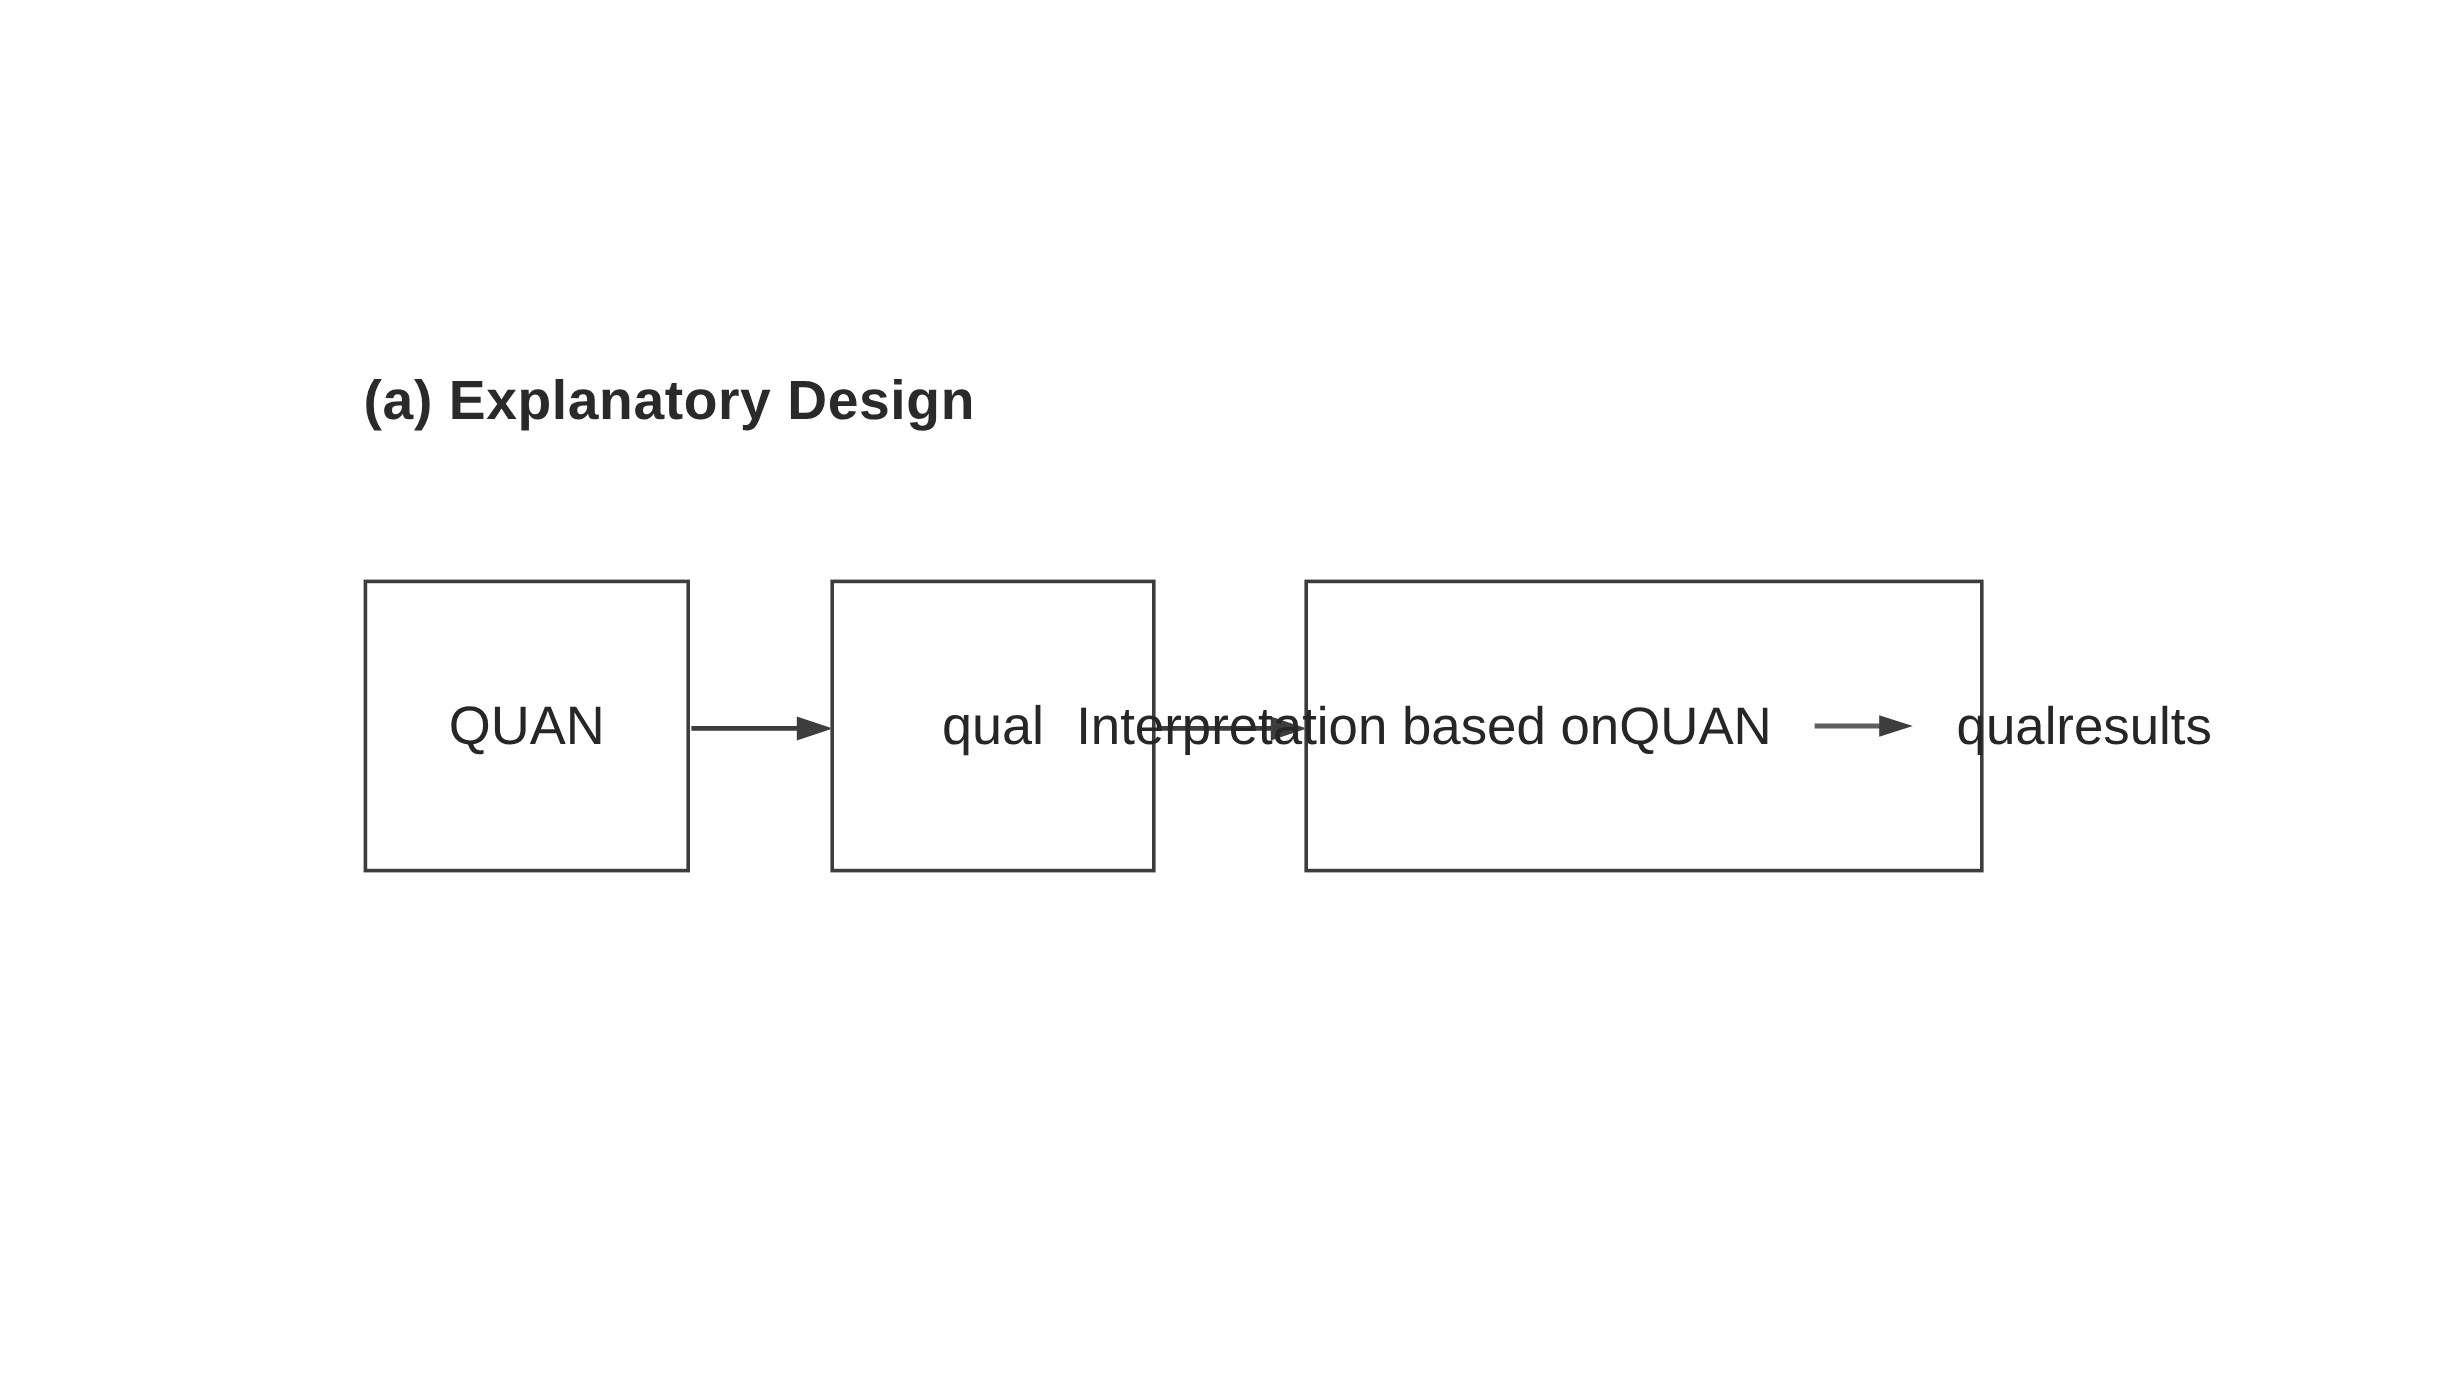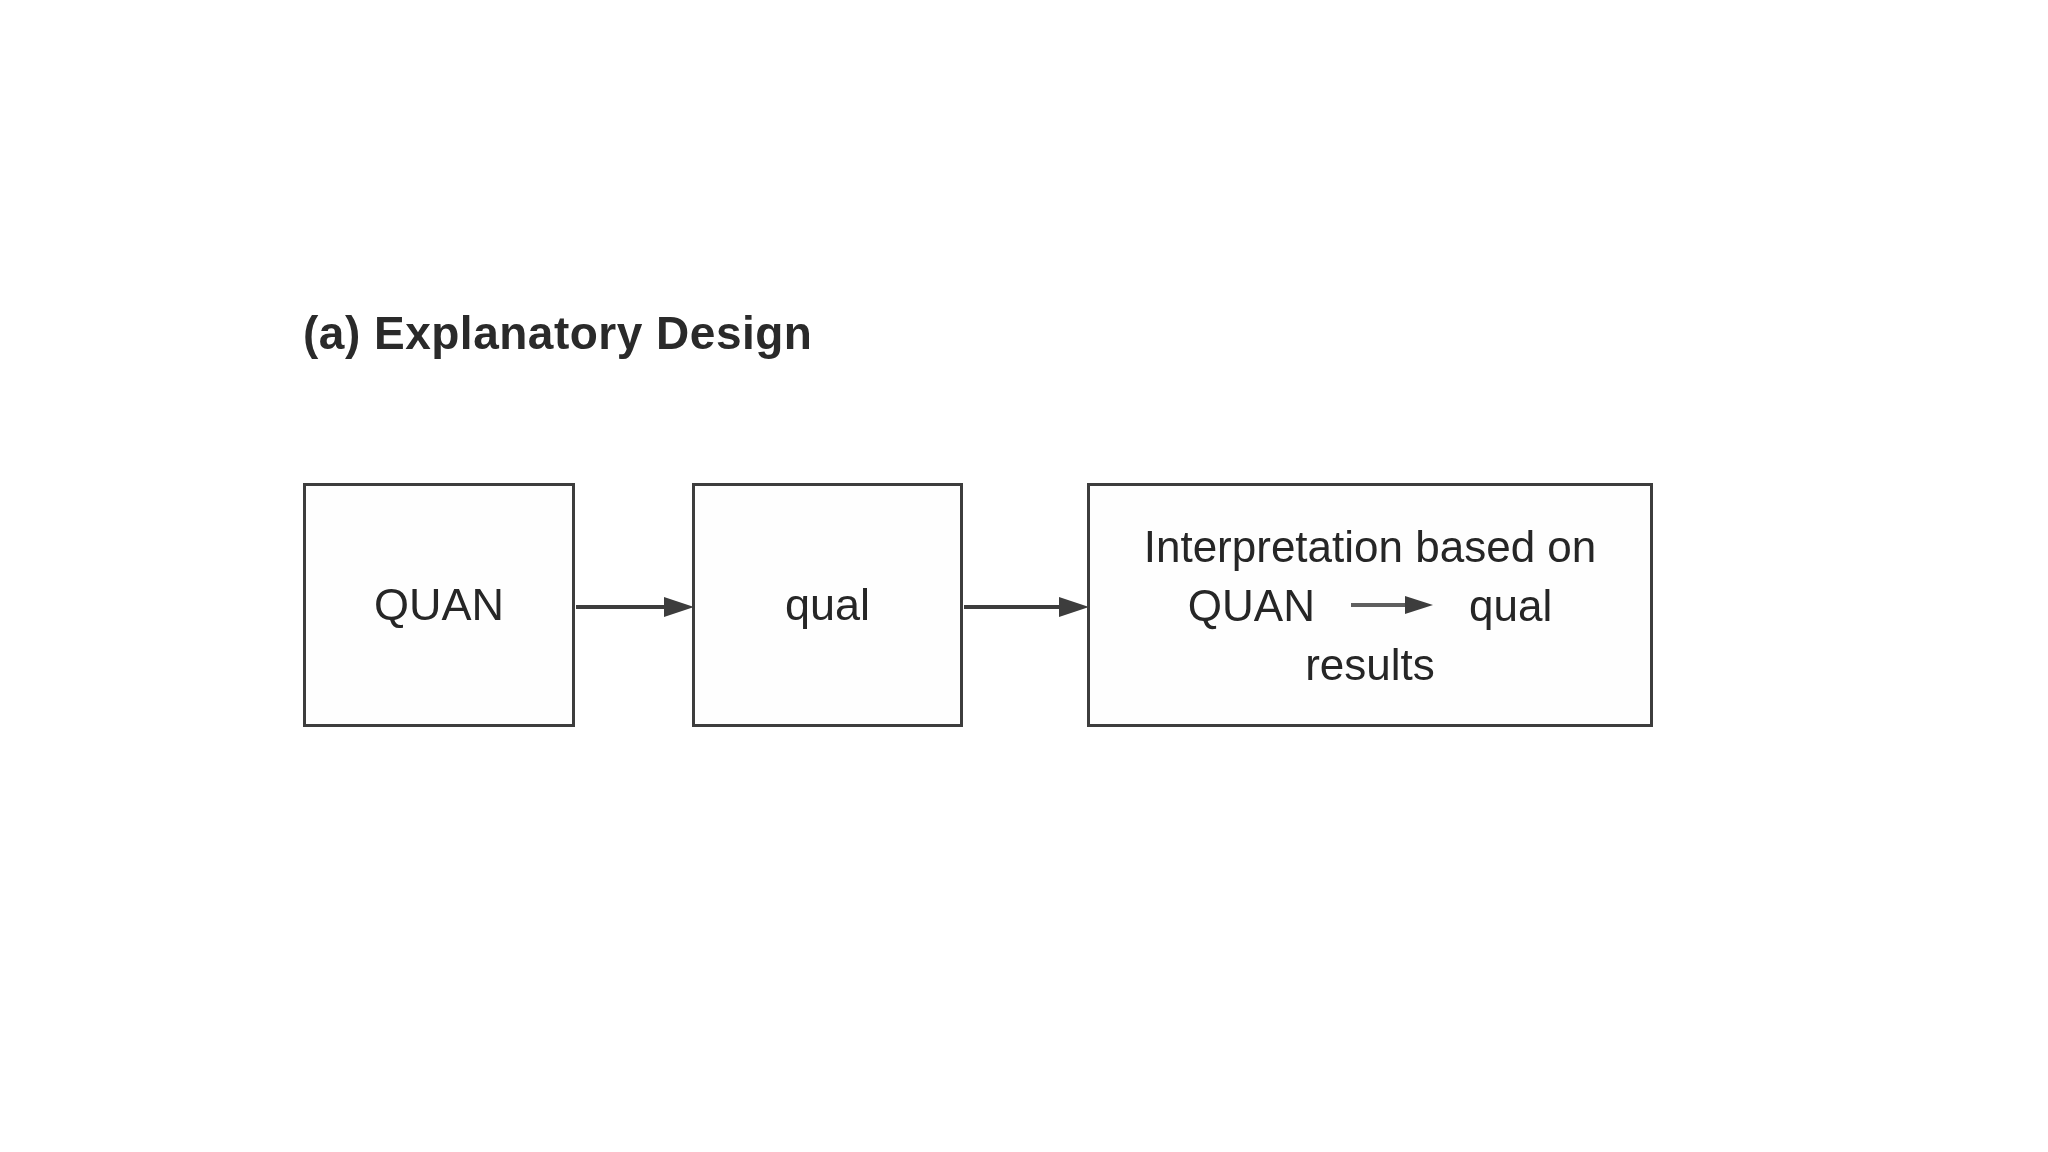--- a/index.html
+++ b/index.html
@@ -47,21 +47,21 @@
     left: 692px;
     top: 483px;
     width: 271px;
     height: 244px;
   }
   .box-interp {
     left: 1087px;
     top: 483px;
     width: 566px;
     height: 244px;
-    flex-direction: column;
+    flex-direction: row;
     font-size: 44px;
     line-height: 59px;
   }
   .interp-line {
     text-align: center;
     white-space: nowrap;
   }
   .interp-line2 {
     display: flex;
     align-items: center;

